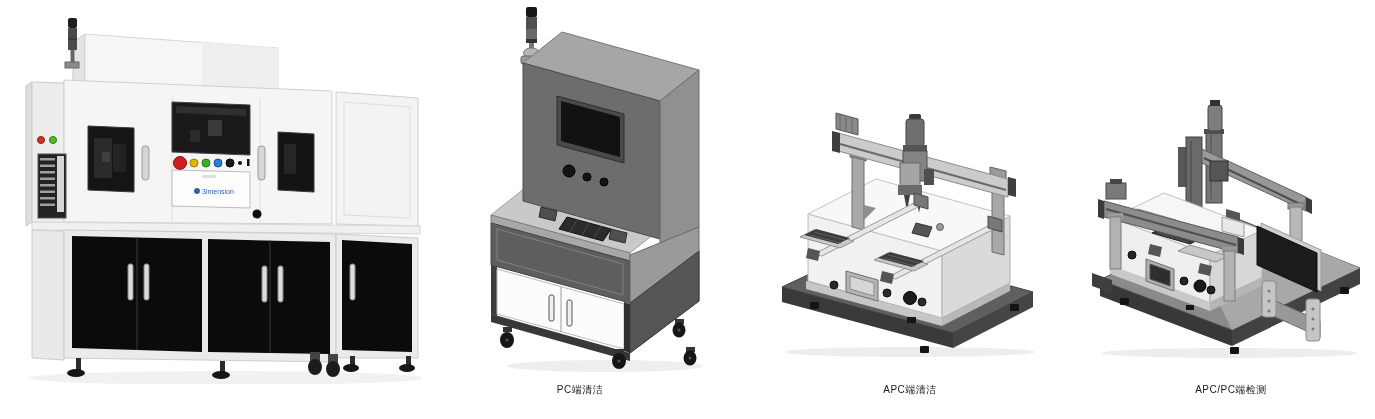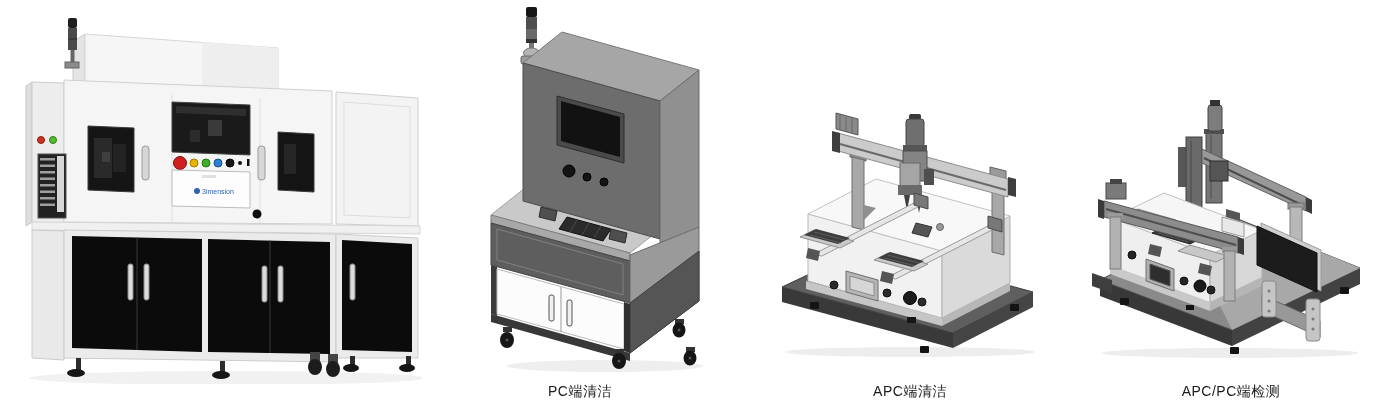--- a/index.html
+++ b/index.html
@@ -5,21 +5,21 @@
   html,body{margin:0;padding:0;}
   body{
     width:1375px;height:419px;position:relative;overflow:hidden;
     background:#ffffff;
     font-family:"Liberation Sans","DejaVu Sans",sans-serif;
   }
   .figure{position:absolute;}
   .figure svg{display:block;}
   .caption{
     position:absolute;top:383px;transform:translateX(-50%);
-    font-size:14px;color:#1a1a1a;letter-spacing:.5px;white-space:nowrap;
+    font-size:10px;color:#1a1a1a;letter-spacing:.5px;white-space:nowrap;
   }
   .cap-2{left:580px;}
   .cap-3{left:898px;margin-left:12px;}
   .cap-4{left:1231px;}
   svg text{font-family:"Liberation Sans","DejaVu Sans",sans-serif;}
 </style>
 </head>
 <body>
 
 <div>

